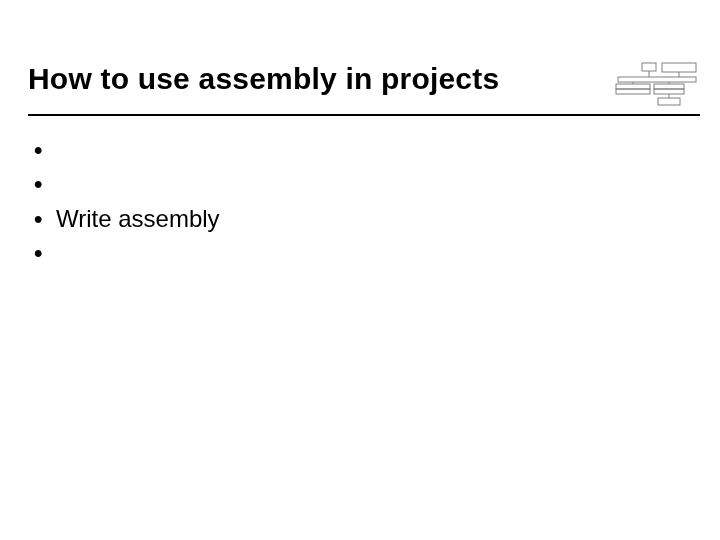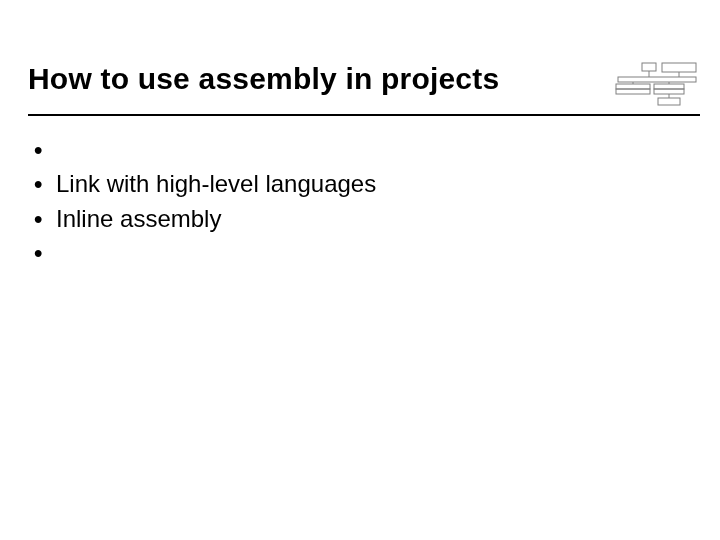--- a/index.html
+++ b/index.html
@@ -106,25 +106,24 @@
   </div>
 
   <hr class="title-rule">
 
   <ul class="bullets">
     <li>
       <span class="dot">•</span>
     </li>
     <li>
       <span class="dot">•</span>
-      <span>Link with high-level languages</span>
     </li>
     <li>
       <span class="dot">•</span>
-      <span>Inline assembly</span>
+      <span>Write assembly</span>
     </li>
     <li>
       <span class="dot">•</span>
     </li>
   </ul>
 
   <div class="page-number">40</div>
 </div>
 
 </body></html>

